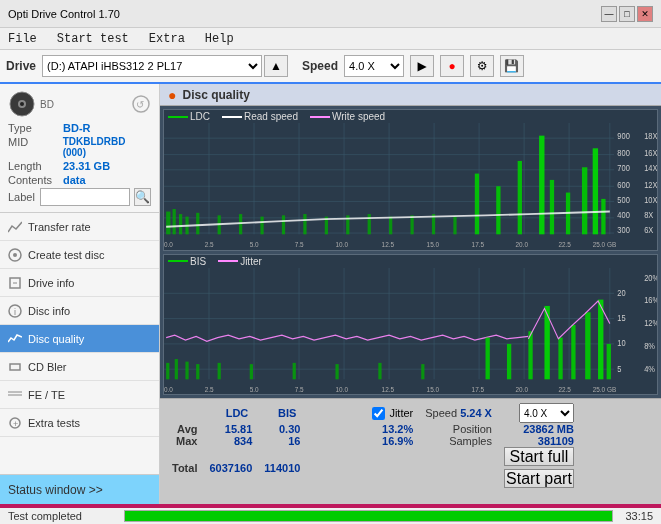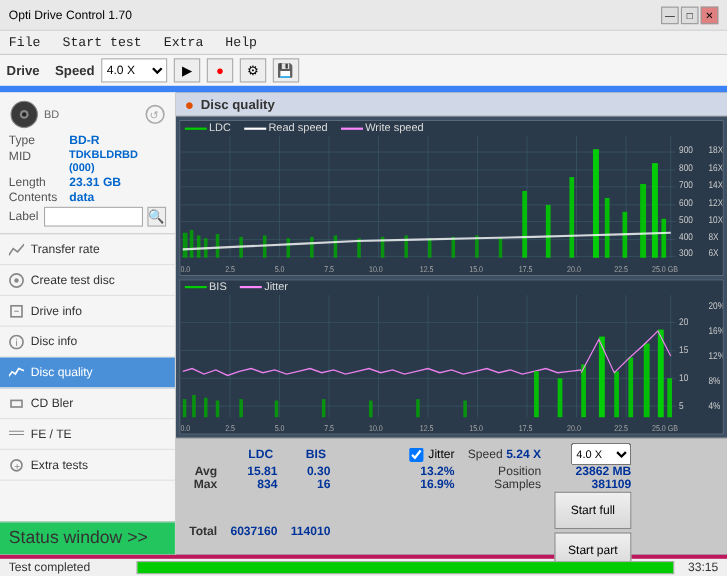--- a/index.html
+++ b/index.html
@@ -8,21 +8,21 @@
     
     .titlebar { height: 28px; background: #e8e8e8; display: flex; align-items: center; justify-content: space-between; padding: 0 8px; border-bottom: 1px solid #ccc; }
     .titlebar-controls { display: flex; gap: 2px; }
     .titlebar-btn { width: 16px; height: 16px; border: 1px solid #999; background: #ddd; cursor: pointer; display: flex; align-items: center; justify-content: center; font-size: 9px; }
 
     
     .menubar { height: 22px; background: #f0f0f0; display: flex; align-items: center; padding: 0 4px; gap: 12px; border-bottom: 1px solid #ccc; }
     .menubar-item { font-size: 12px; color: #222; cursor: pointer; padding: 2px 4px; font-family: Liberation Mono, monospace; }
 
     
-    .drive-toolbar { height: 34px; background: #f5f5f5; border-bottom: 6px solid #3b82f6; display: flex; align-items: center; padding: 0 6px; gap: 6px; }
+    .drive-toolbar { height: 34px; background: #f5f5f5; border-bottom: 2px solid #3b82f6; display: flex; align-items: center; padding: 0 6px; gap: 6px; }
     .toolbar-label { font-size: 12px; color: #333; font-weight: bold; }
     .drive-select { height: 22px; min-width: 220px; font-size: 11px; border: 1px solid #aaa; background: white; }
     .toolbar-icon-btn { width: 24px; height: 22px; border: 1px solid #aaa; background: #eee; cursor: pointer; display: flex; align-items: center; justify-content: center; font-size: 12px; }
     .speed-label { font-size: 12px; color: #333; font-weight: bold; margin-left: 8px; }
     .speed-select { height: 22px; width: 60px; font-size: 11px; border: 1px solid #aaa; background: white; }
 
     
     .main-layout { display: flex; height: calc(524px - 28px - 22px - 34px - 20px); }
 
     
@@ -31,31 +31,31 @@
     .disc-header { display: flex; align-items: center; gap: 4px; margin-bottom: 4px; }
     .disc-info-row { display: flex; margin-bottom: 2px; font-size: 11px; }
     .disc-info-label { width: 55px; color: #555; }
     .disc-info-value { color: #0066cc; font-weight: bold; }
     .label-row { display: flex; align-items: center; gap: 4px; }
     .label-input { width: 90px; height: 18px; border: 1px solid #aaa; font-size: 10px; }
 
     .sidebar-nav { flex: 1; }
     .nav-item { height: 28px; display: flex; align-items: center; padding: 0 8px; cursor: pointer; font-size: 11px; color: #333; gap: 6px; border-bottom: 1px solid #e0e0e0; }
     .nav-item.active { background: #4a90d9; color: white; }
-    .nav-section { height: 30px; display: flex; align-items: center; padding: 0 8px; cursor: pointer; font-size: 16px; color: #333; border-top: 1px solid #ccc; background: #22c55e; }
+    .nav-section { height: 30px; display: flex; align-items: center; padding: 0 8px; cursor: pointer; font-size: 12px; color: #333; border-top: 1px solid #ccc; background: #7dd3fc; }
 
     
     .content { flex: 1; display: flex; flex-direction: column; background: #4a5a70; }
 
     
     .dq-header { height: 22px; background: #d0d8e8; display: flex; align-items: center; padding: 0 8px; gap: 6px; border-bottom: 1px solid #aaa; }
     .dq-icon { color: #e05000; font-size: 14px; }
     .dq-title { font-size: 12px; font-weight: bold; color: #333; }
     .stats-label { color: #333; font-weight: bold; }
-    .start-btn { width: 70px; height: 34px; font-size: 11px; border: 1px solid #888; background: linear-gradient(to bottom, #f0f0f0, #d8d8d8); cursor: pointer; }
+    .start-btn { width: 70px; height: 19px; font-size: 16px; border: 1px solid #888; background: linear-gradient(to bottom, #f0f0f0, #d8d8d8); cursor: pointer; }
 
     
     .bottom-bar { height: 20px; background: #f0f0f0; border-top: 4px solid #be185d; display: flex; align-items: center; gap: 0; }
     .status-text { font-size: 11px; color: #333; padding: 0 8px; min-width: 120px; }
     .progress-bar-container { flex: 1; height: 12px; background: #ddd; border: 1px solid #aaa; margin: 0 4px; }
     .progress-bar-fill { height: 100%; background: #00cc00; }
     .time-display { font-size: 11px; color: #333; padding: 0 8px; }
 
     .chart-box { background: #2a3a4a; border: 1px solid #5a6a7a; position: relative; overflow: hidden; }
     .chart-box-inner { display: flex; flex-direction: column; height: 100%; }
@@ -89,20 +89,26 @@
 
 <div class="menubar">
   <span class="menubar-item">File</span>
   <span class="menubar-item">Start test</span>
   <span class="menubar-item">Extra</span>
   <span class="menubar-item">Help</span>
 </div>
 
 <div class="drive-toolbar">
   <span class="toolbar-label">Drive</span>
+  <div style="display:flex;align-items:center;gap:2px;">
+    <select class="drive-select">
+      <option>(D:) ATAPI iHBS312  2 PL17</option>
+    </select>
+    <div class="toolbar-icon-btn">▲</div>
+  </div>
   <span class="speed-label">Speed</span>
   <select class="speed-select">
     <option>4.0 X</option>
   </select>
   <div class="toolbar-icon-btn">▶</div>
   <div class="toolbar-icon-btn" style="color:red;">●</div>
   <div class="toolbar-icon-btn">⚙</div>
   <div class="toolbar-icon-btn">💾</div>
 </div>
 

